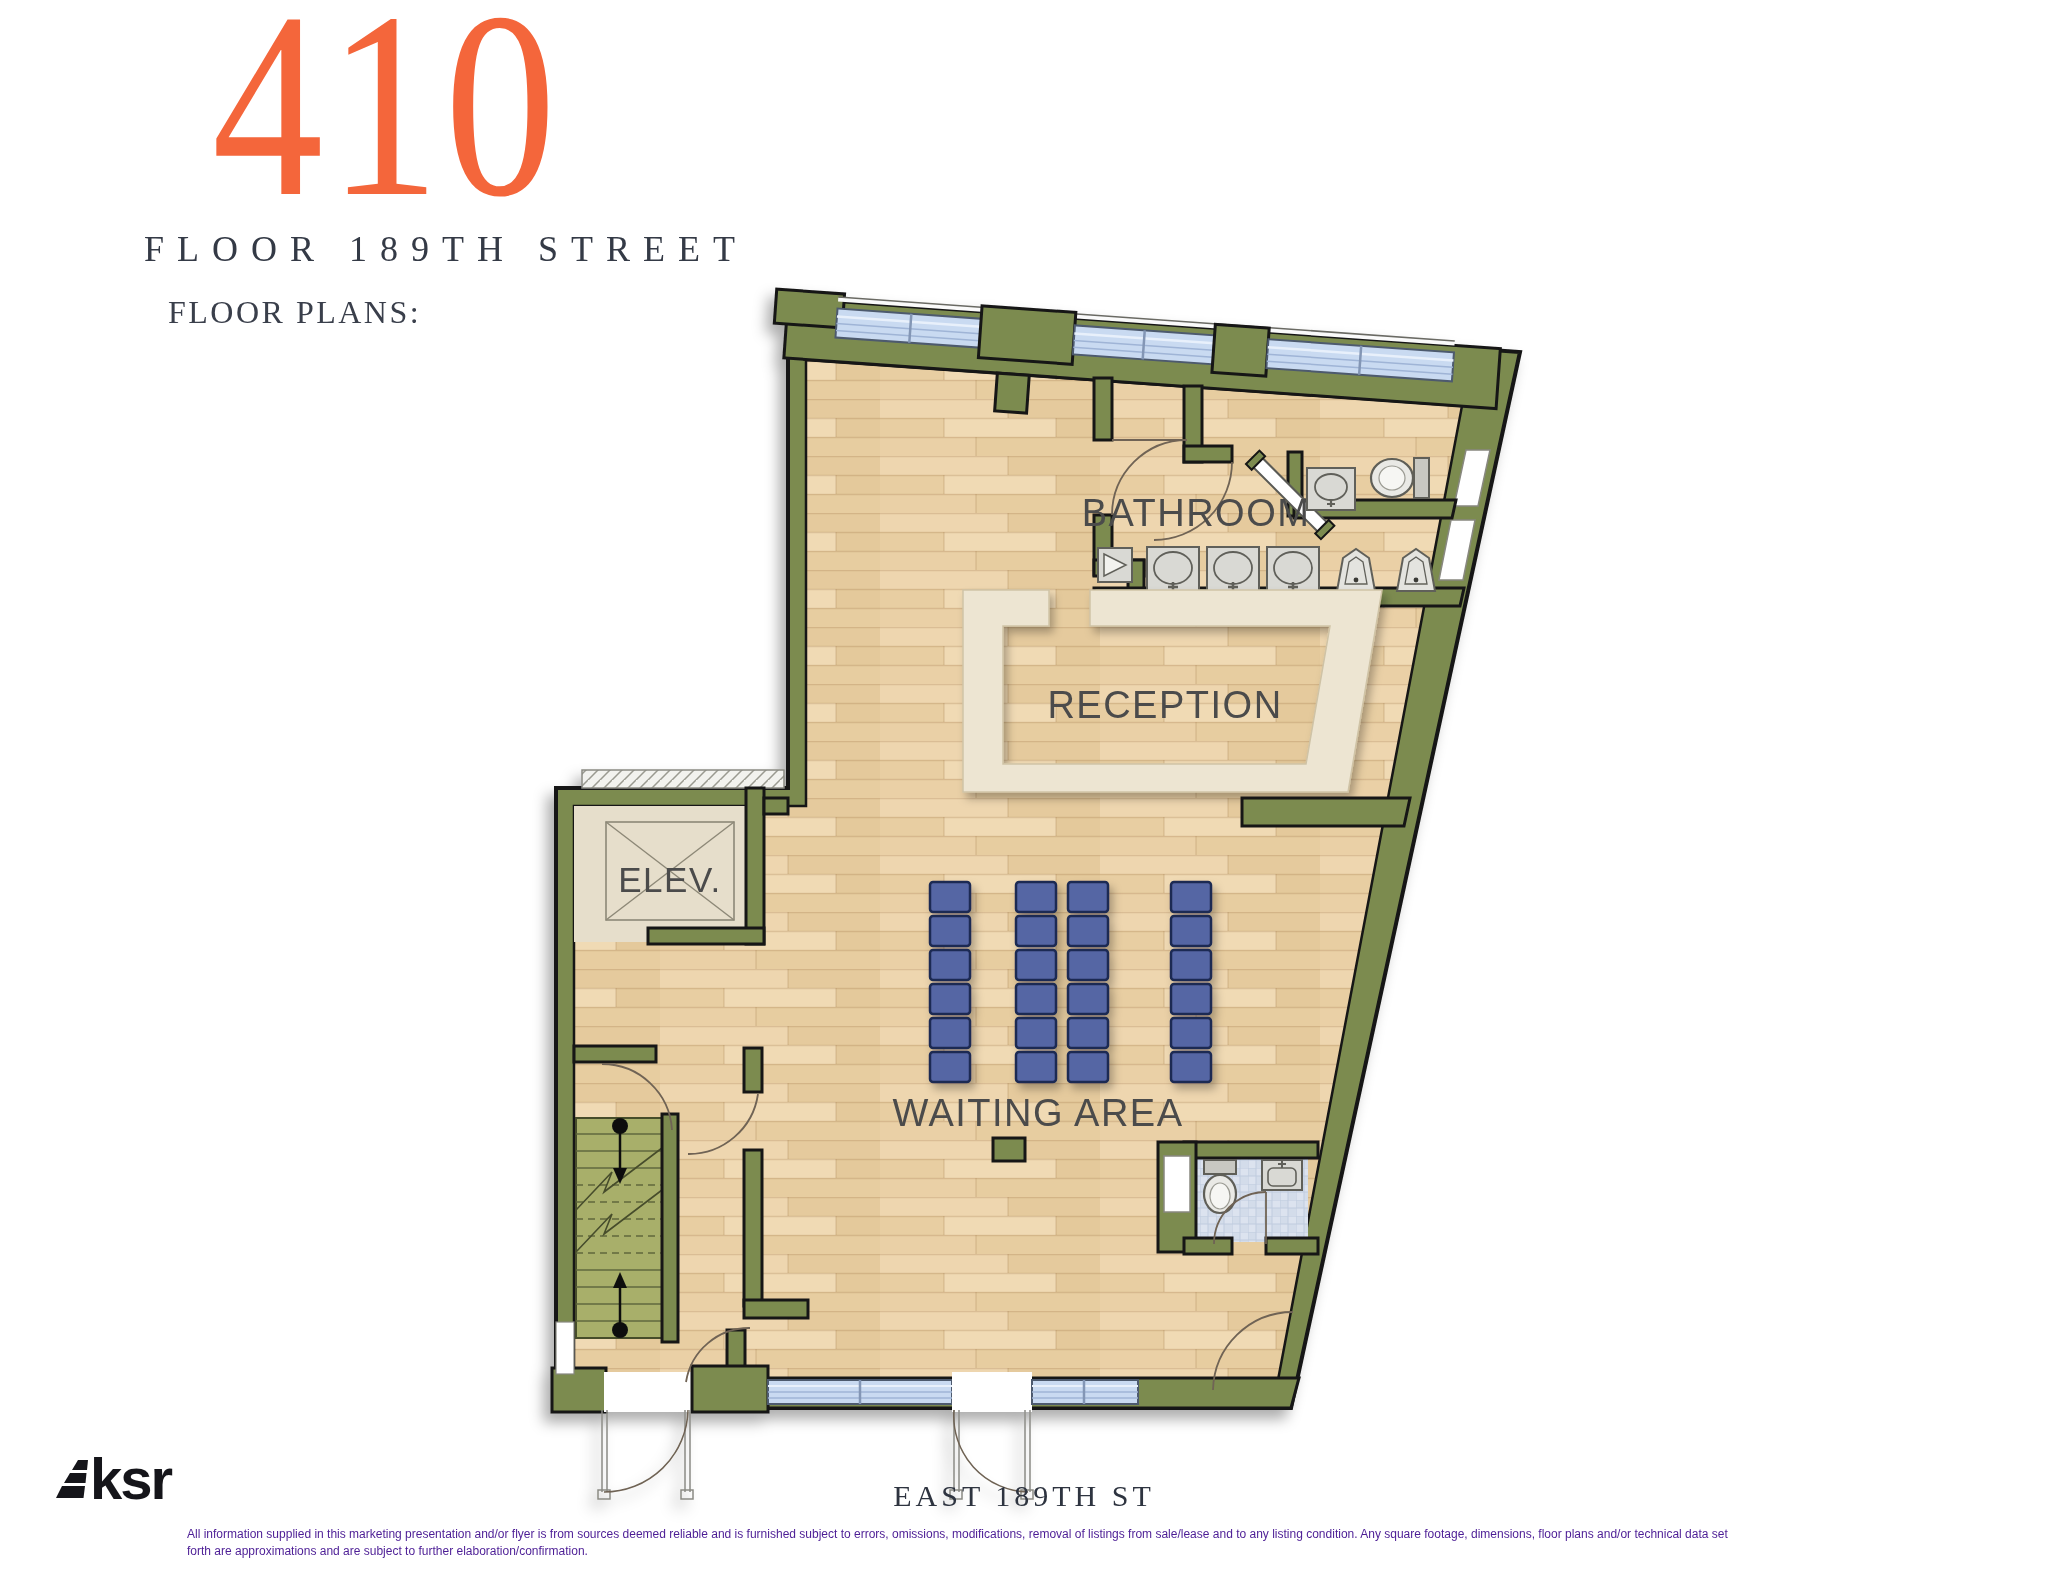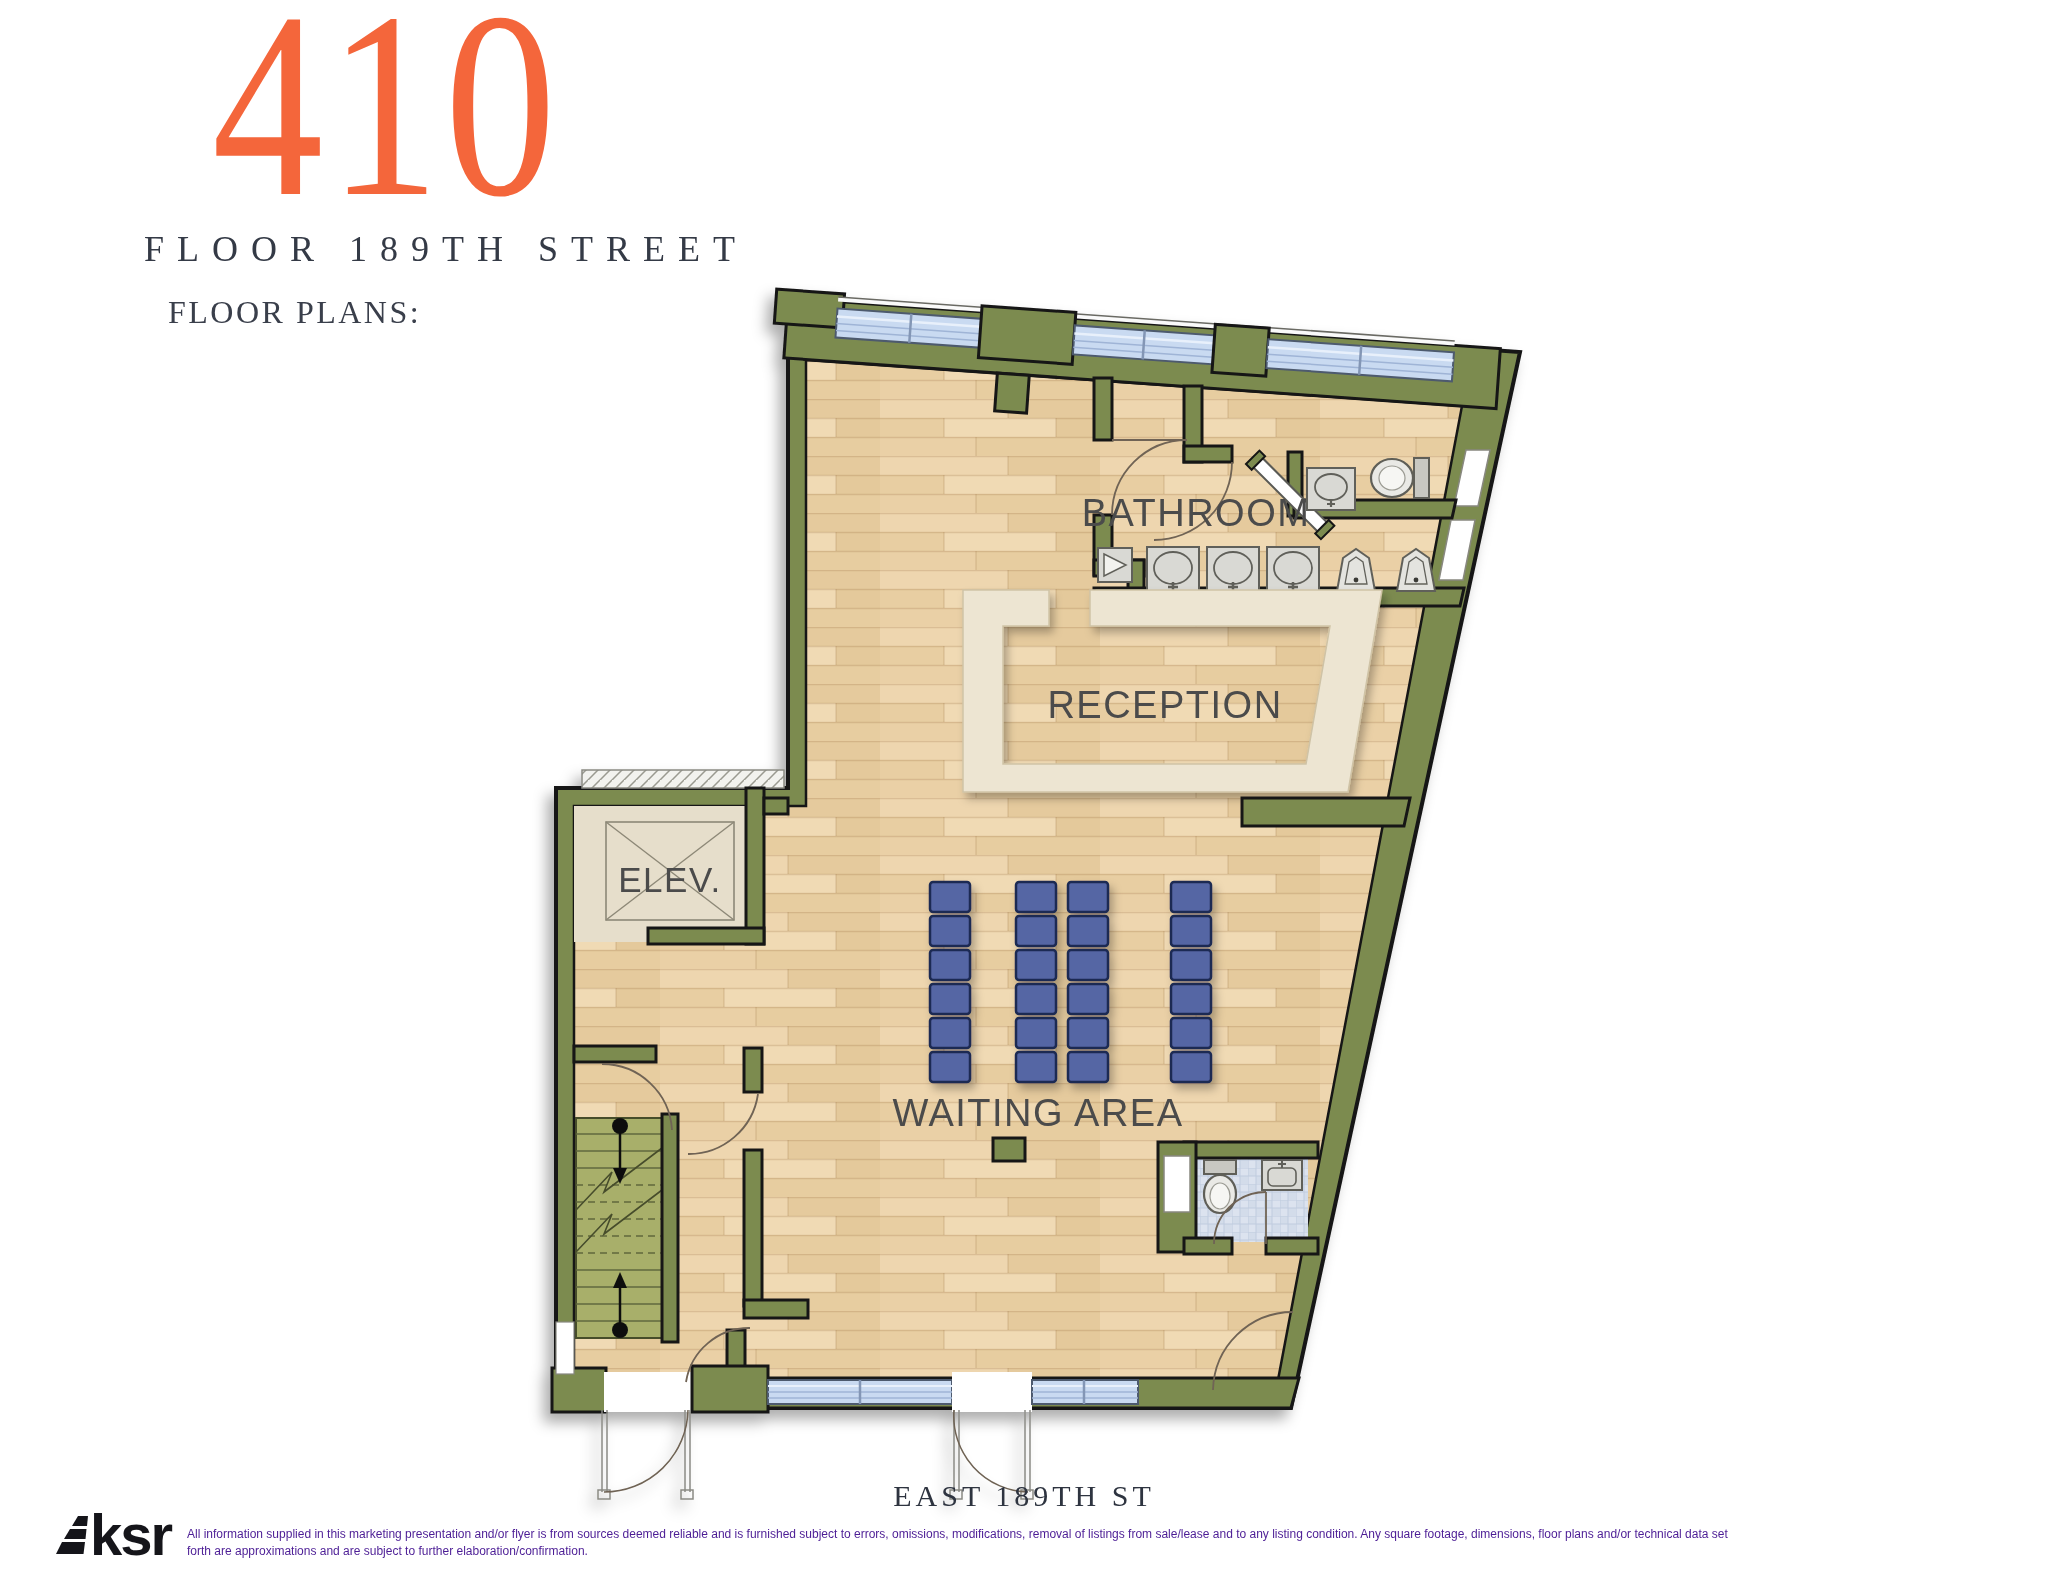--- a/index.html
+++ b/index.html
@@ -12,21 +12,21 @@
           font-size:36px;color:#343A46;letter-spacing:13px;white-space:nowrap;}
   .planshead{position:absolute;left:152px;top:294px;font-family:"Liberation Serif",serif;
           font-size:32px;color:#3A3F4B;letter-spacing:2.5px;white-space:nowrap;margin-left:16px;}
   .planssub{position:absolute;left:152px;top:334px;font-family:"Liberation Serif",serif;
           font-size:32px;color:#3A3F4B;letter-spacing:1.5px;white-space:nowrap;}
   #plan-svg{position:absolute;left:0;top:0;}
   .roomlabel{font-family:"Liberation Sans",sans-serif;fill:#4B4B4B;letter-spacing:1.5px;}
   .streetlabel{font-family:"Liberation Serif",serif;fill:#2E3440;letter-spacing:4px;}
   .footer-disc{position:absolute;left:187px;top:1526px;width:1815px;
           font-size:12px;line-height:16.5px;color:#4c1d95;}
-  .logo{position:absolute;left:56px;top:1506px;}
+  .logo{position:absolute;left:56px;top:1450px;}
   .logo-k{font-family:"Liberation Sans",sans-serif;font-weight:bold;font-size:58px;
           letter-spacing:-2px;fill:#15151a;}
 </style>
 </head>
 <body>
 
 <div id="page">
 
   <div class="bignum">410</div>
   <div class="street">FLOOR 189TH STREET</div>

